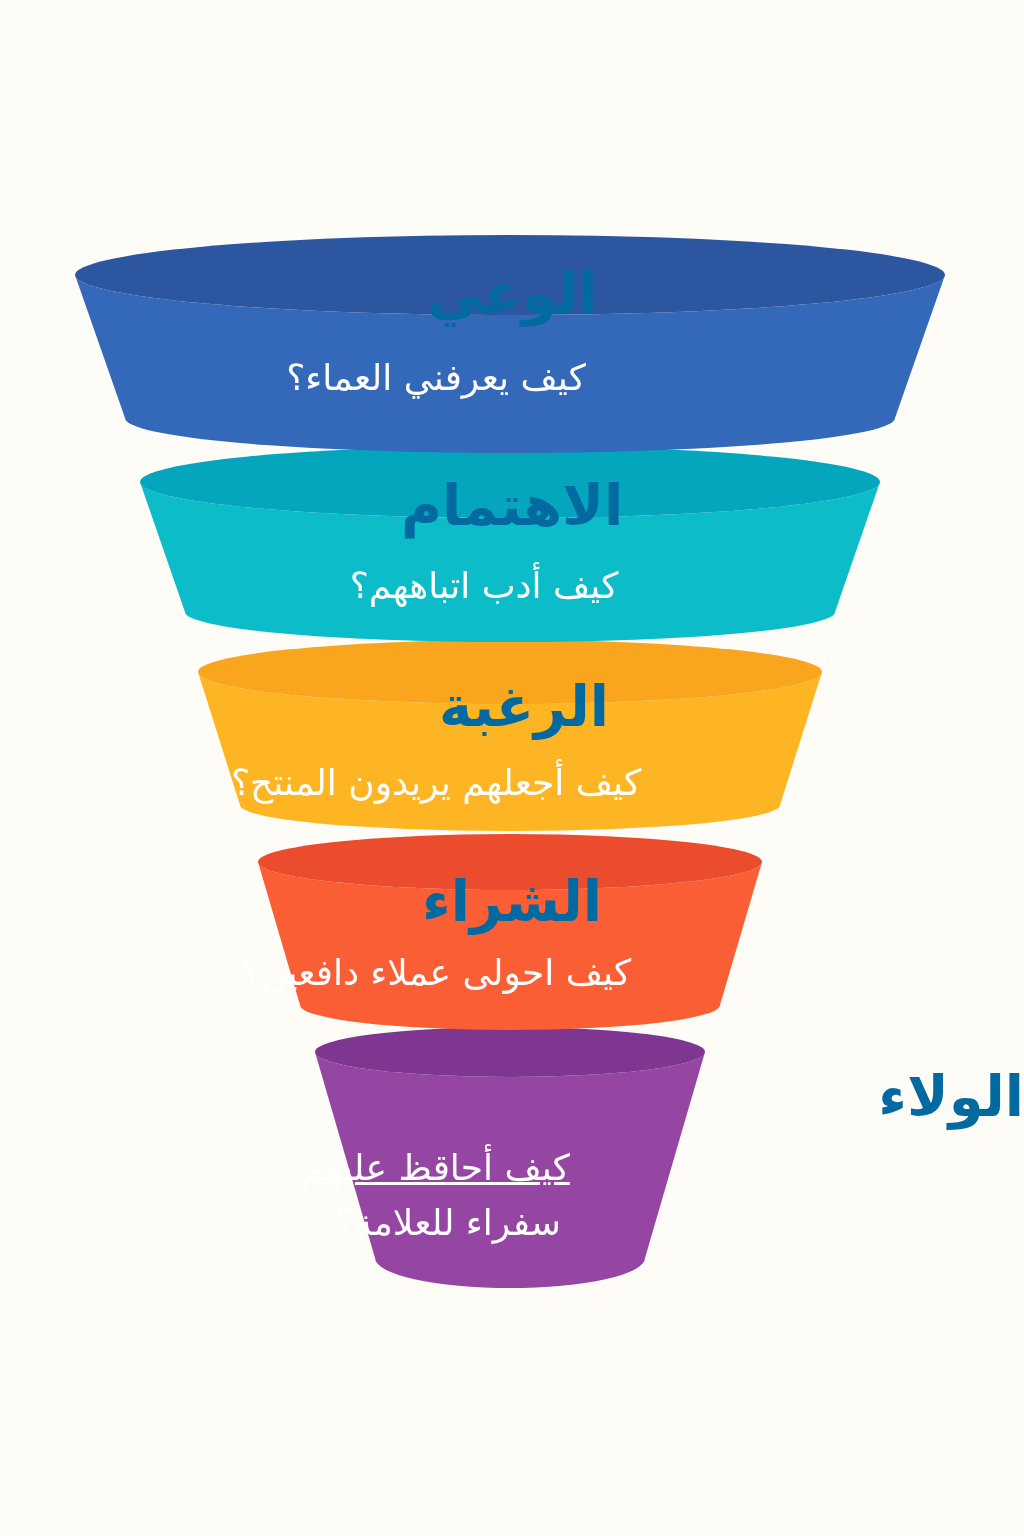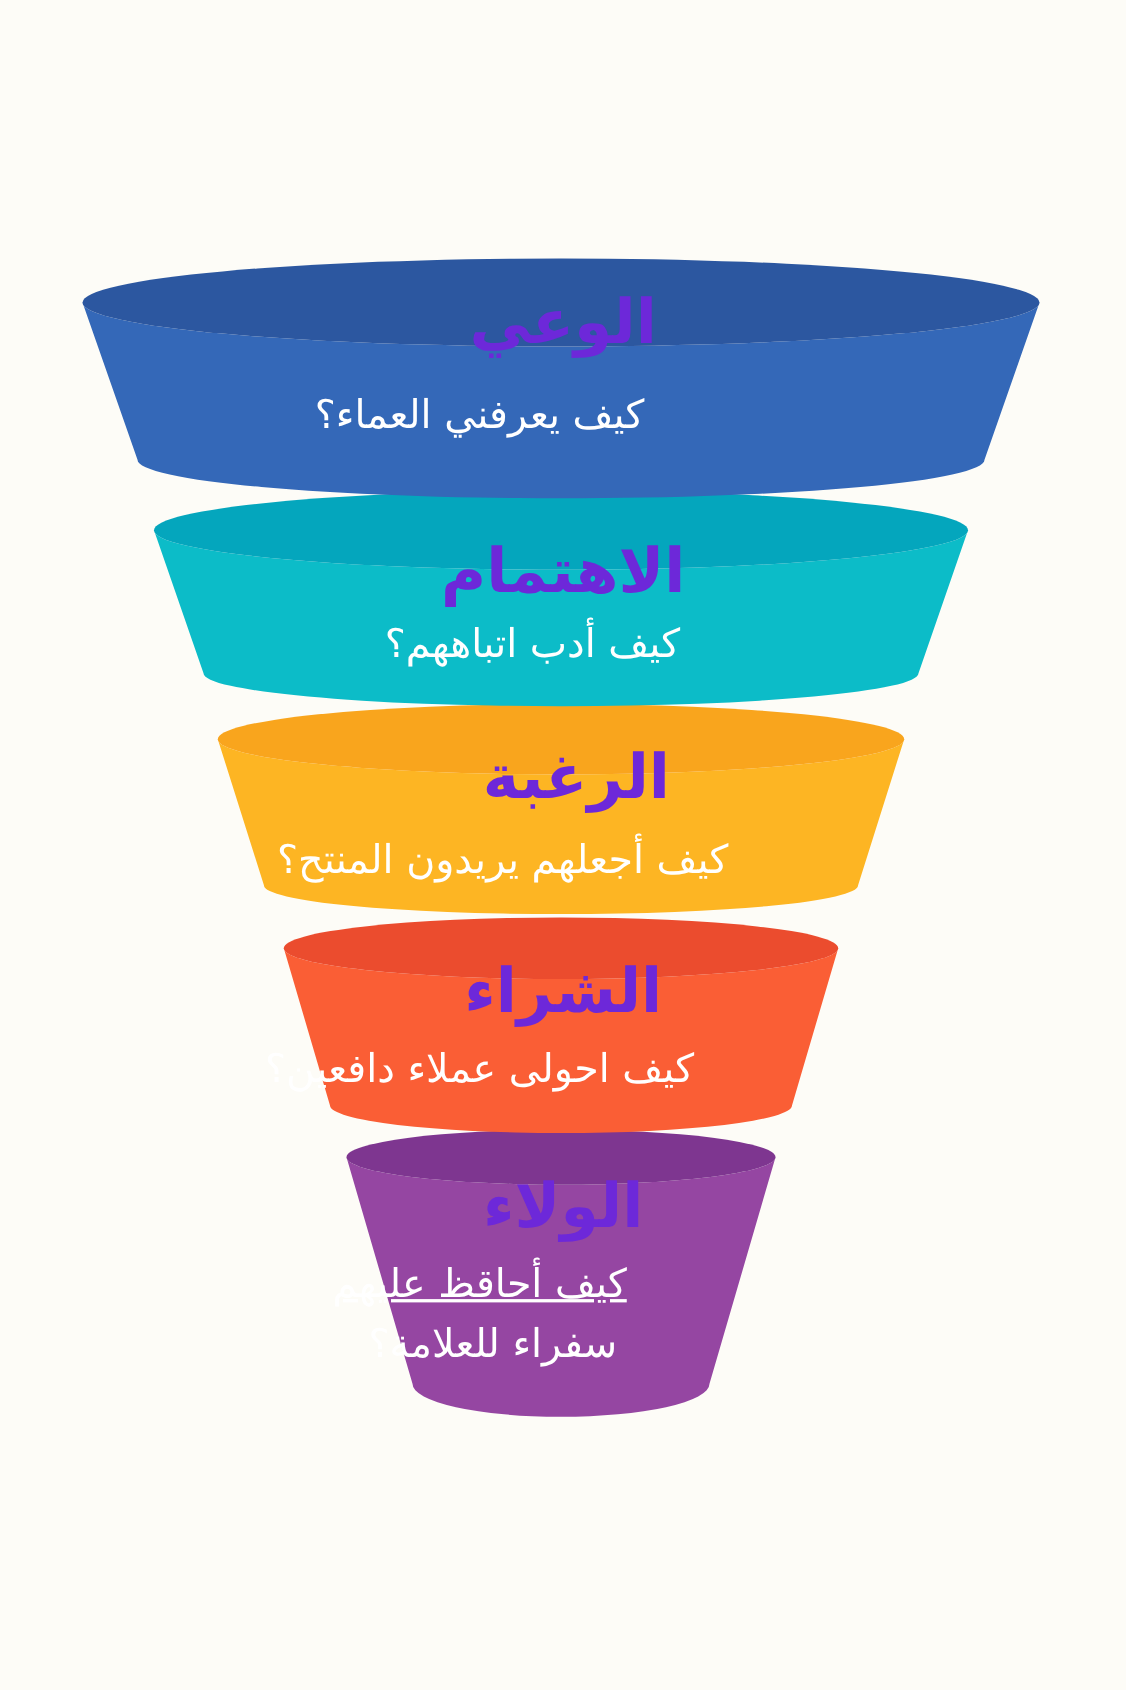--- a/index.html
+++ b/index.html
@@ -6,21 +6,21 @@
     body {
       width: 1024px; height: 1536px;
       background: #fdfcf7;
       position: relative; overflow: hidden;
       font-family: "DejaVu Sans", sans-serif;
     }
     #funnel-svg { position: absolute; left: 0; top: 0; width: 1024px; height: 1536px; }
     .layer-title {
       position: absolute; left: 0; width: 1024px; text-align: center;
       font-weight: bold; font-size: 56px; line-height: 64px;
-      color: #6d28d9; direction: rtl;
+      color: #0369a1; direction: rtl;
     }
     .layer-question {
       position: absolute; left: 0; width: 872px; text-align: center;
       font-size: 36px; line-height: 46px; color: #ffffff; direction: rtl;
     }
   </style>
 </head>
 <body>
 
 <svg id="funnel-svg" viewBox="0 0 1024 1536" xmlns="http://www.w3.org/2000/svg">
@@ -45,31 +45,31 @@
       <ellipse cx="510" cy="275" rx="435" ry="40" fill="#2c57a0"></ellipse>
     </g>
   </svg>
 
 <div>
   <div class="layer-title" style="top:262px;">الوعي</div>
   <div class="layer-question" style="top:355px;">كيف يعرفني العماء؟</div>
 </div>
 
 <div>
-  <div class="layer-title" style="top:488px;text-align:center;">الاهتمام</div>
+  <div class="layer-title" style="top:474px;text-align:center;">الاهتمام</div>
   <div class="layer-question" style="top:563px;margin-left:48px;">كيف أدب اتباههم؟</div>
 </div>
 
 <div>
   <div class="layer-title" style="top:675px;margin-left:12px;">الرغبة</div>
-  <div class="layer-question" style="top:760px;padding-left:21px;">كيف أجعلهم يريدون المنتح؟</div>
+  <div class="layer-question" style="top:760px;">كيف أجعلهم يريدون المنتح؟</div>
 </div>
 
 <div>
   <div class="layer-title" style="top:870px;">الشراء</div>
   <div class="layer-question" style="top:950px;">كيف احولى عملاء دافعين؟</div>
 </div>
 
 <div>
-  <div class="layer-title" style="top:1065px;">الولاء</div>
+  <div class="layer-title" style="top:1065px;text-align:right;">الولاء</div>
   <div class="layer-question" style="top:1145px;text-decoration:underline;">كيف أحاقظ عليهم</div>
   <div class="layer-question" style="top:1200px;margin-left:12px;">سفراء للعلامة؟</div>
 </div>
 
 </body></html>

